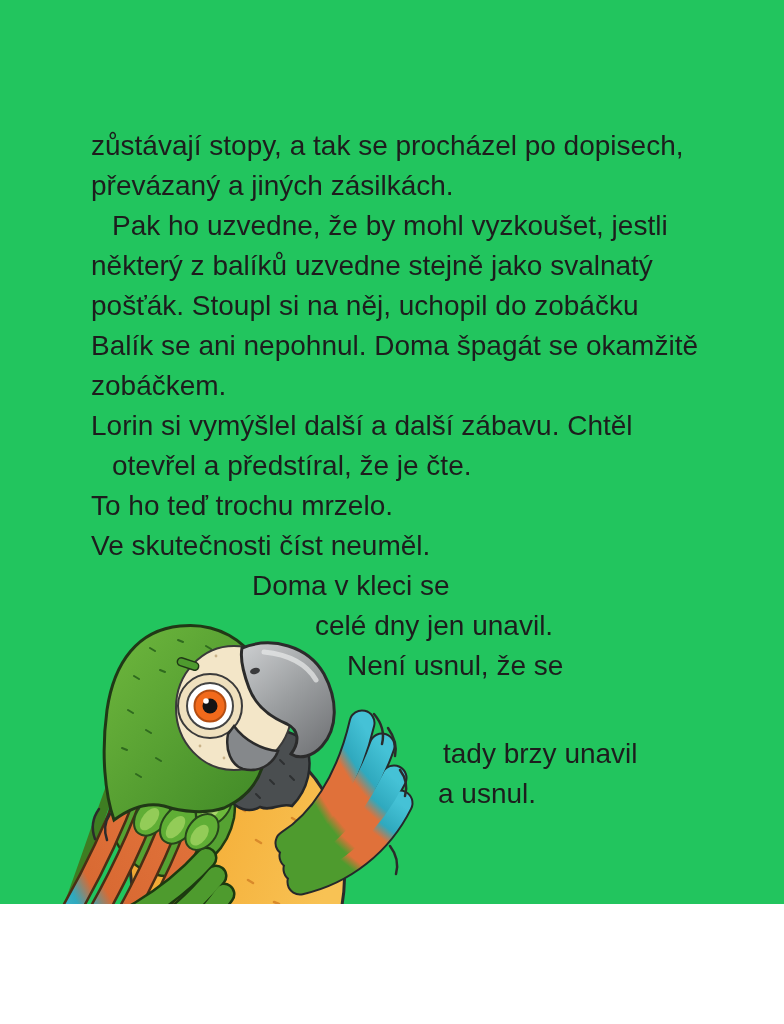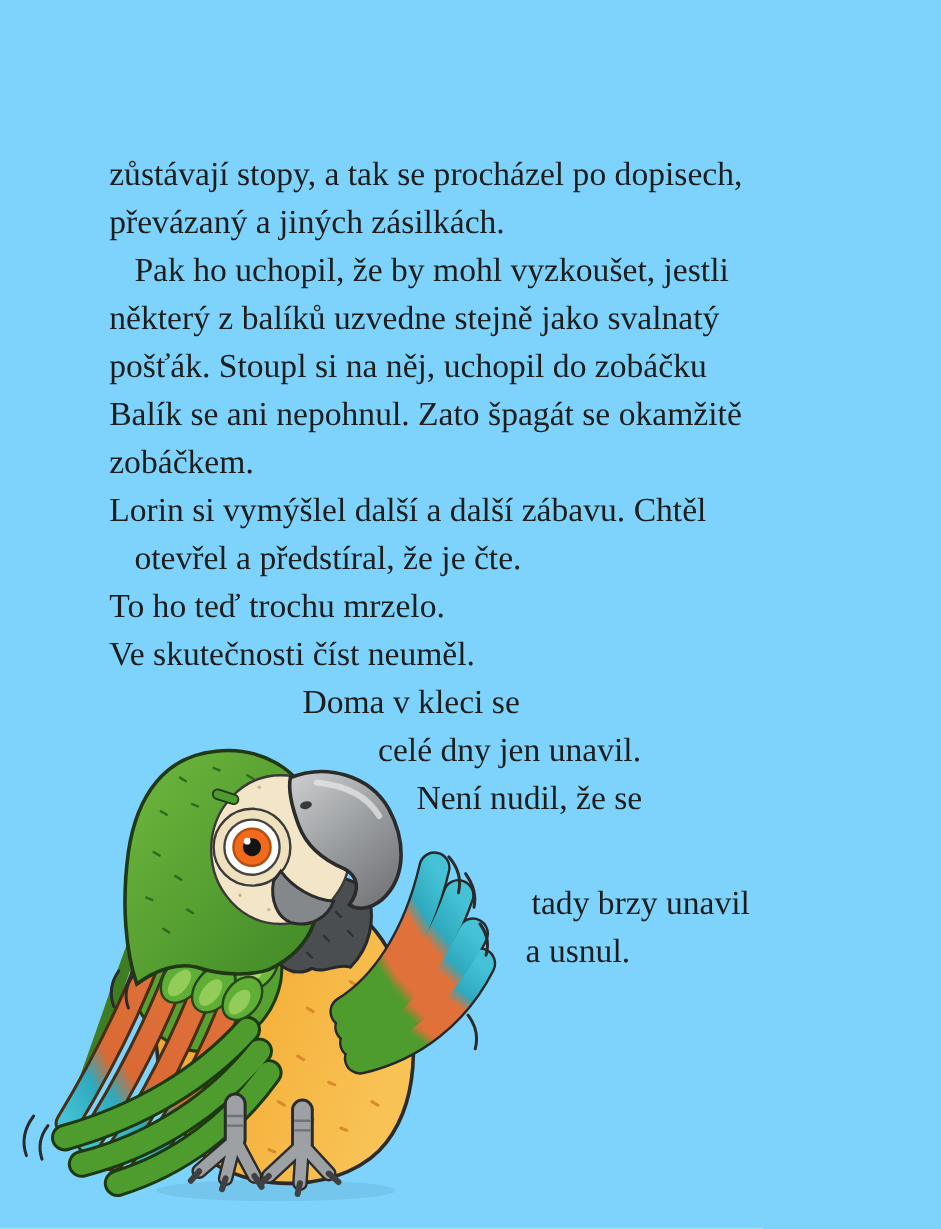--- a/index.html
+++ b/index.html
@@ -1,19 +1,19 @@
 <!DOCTYPE html>
 <html><head>
 <meta charset="utf-8">
 <style>
   html,body { margin:0; padding:0; }
   #page {
-    position:relative; width:784px; height:1024px;
-    background:#7dd3fc; overflow:hidden;
-    font-family:Liberation Serif, serif;
+    position:relative; width:784px; height:904px;
+    background:#22c55e; overflow:hidden;
+    font-family:Liberation Sans, sans-serif;
   }
   #story-text {
     position:absolute; left:91px; top:126px; width:640px;
     font-size:28px; line-height:40px; color:#1d1d1d;
   }
   .line { height:40px; white-space:nowrap; }
   
   #story-text .line:nth-child(3),
   #story-text .line:nth-child(9)  { padding-left:21px; }
   
@@ -30,32 +30,32 @@
   }
 </style>
 </head>
 <body>
 
 <div id="page">
 
   <div id="story-text">
     <div class="line">zůstávají stopy, a tak se procházel po dopisech,</div>
     <div class="line">převázaný a jiných zásilkách.</div>
-    <div class="line">Pak ho uchopil, že by mohl vyzkoušet, jestli</div>
+    <div class="line">Pak ho uzvedne, že by mohl vyzkoušet, jestli</div>
     <div class="line">některý z balíků uzvedne stejně jako svalnatý</div>
     <div class="line">pošťák. Stoupl si na něj, uchopil do zobáčku</div>
-    <div class="line">Balík se ani nepohnul. Zato špagát se okamžitě</div>
+    <div class="line">Balík se ani nepohnul. Doma špagát se okamžitě</div>
     <div class="line">zobáčkem.</div>
     <div class="line">Lorin si vymýšlel další a další zábavu. Chtěl</div>
     <div class="line">otevřel a předstíral, že je čte.</div>
     <div class="line">To ho teď trochu mrzelo.</div>
     <div class="line">Ve skutečnosti číst neuměl.</div>
     <div class="line">Doma v kleci se</div>
     <div class="line">celé dny jen unavil.</div>
-    <div class="line">Není nudil, že se</div>
+    <div class="line">Není usnul, že se</div>
     <div class="line">tady brzy unavil</div>
     <div class="line">a usnul.</div>
   </div>
 
   <svg id="parrot" viewBox="0 0 420 400" xmlns="http://www.w3.org/2000/svg">
     <defs>
       <linearGradient id="gradWingUp" x1="0" y1="1" x2="1" y2="0">
         <stop offset="0" stop-color="#4e9b2e"></stop>
         <stop offset="0.34" stop-color="#4e9b2e"></stop>
         <stop offset="0.42" stop-color="#e0713a"></stop>

